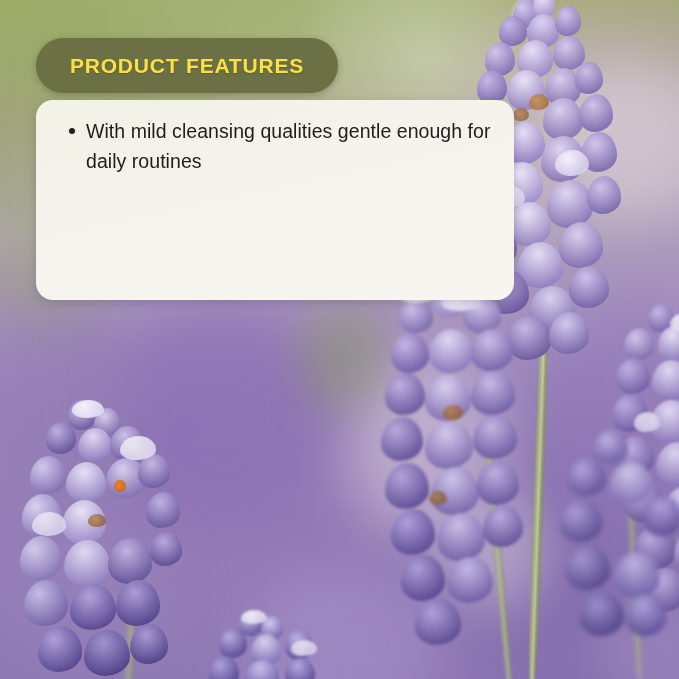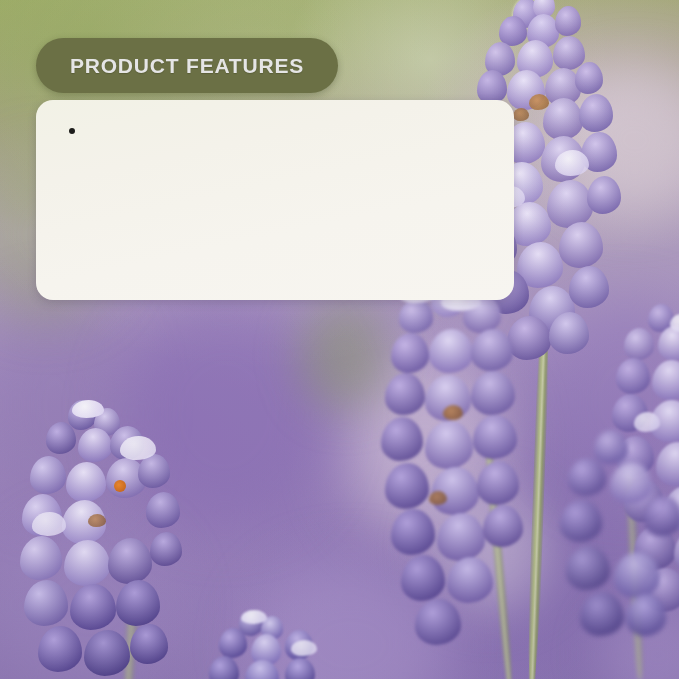--- a/index.html
+++ b/index.html
@@ -62,21 +62,21 @@
     width: 302px;
     height: 55px;
     border-radius: 28px;
     background: #6b7045;
     box-shadow: 0 2px 7px rgba(40,45,20,.28);
     display: flex;
     align-items: center;
     justify-content: center;
   }
   .badge-text {
-    color: #e5e5e5;
+    color: #fde047;
     font-size: 21px;
     font-weight: bold;
     letter-spacing: .8px;
     white-space: nowrap;
     text-shadow: 0 1px 1px rgba(40,45,20,.25);
   }
 
   
   .card {
     position: absolute;
@@ -300,17 +300,18 @@
   </div>
 
   <div class="badge">
     <span class="badge-text">PRODUCT FEATURES</span>
   </div>
 
   <div class="card">
     <ul class="feature-list">
       <li class="feature-item">
         <span class="dot"></span>
+        <span>With mild cleansing qualities gentle enough for daily routines</span>
       </li>
     </ul>
   </div>
 
 </div>
 
 </body></html>

